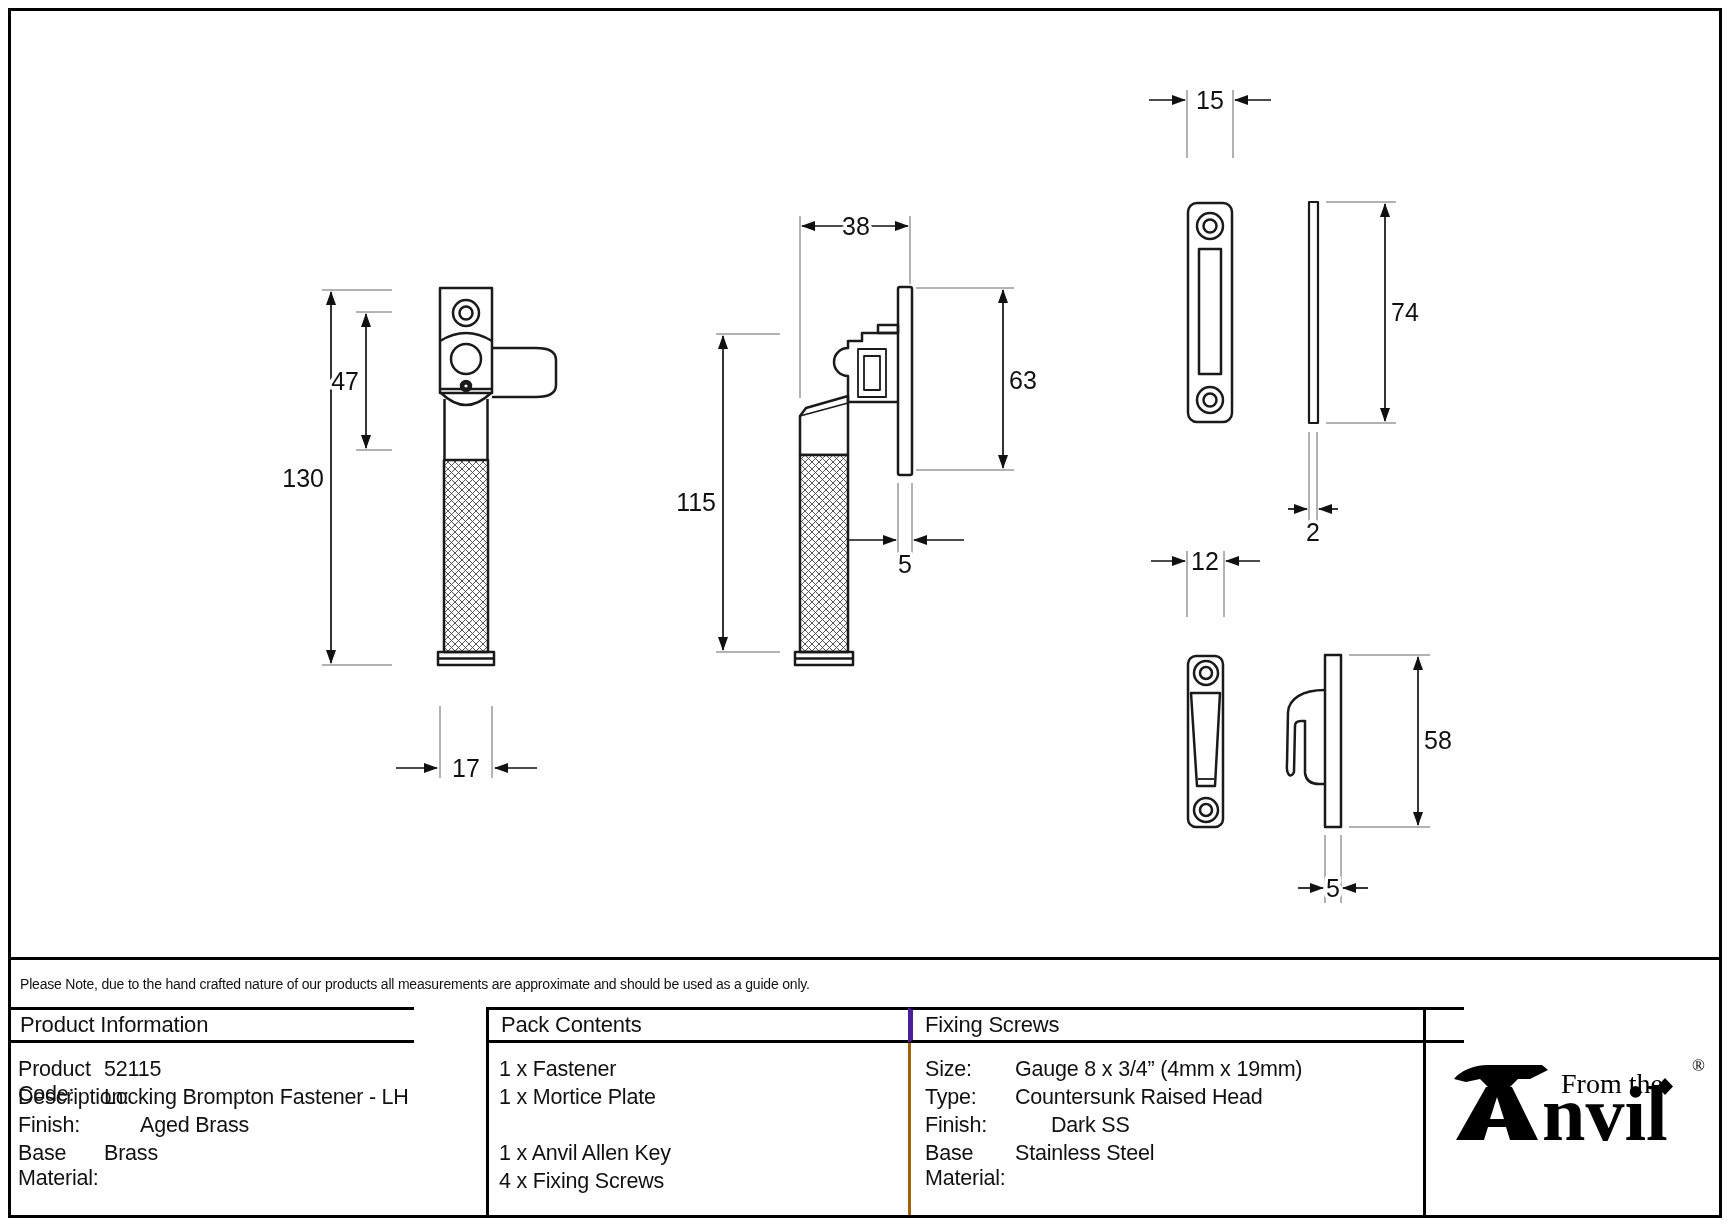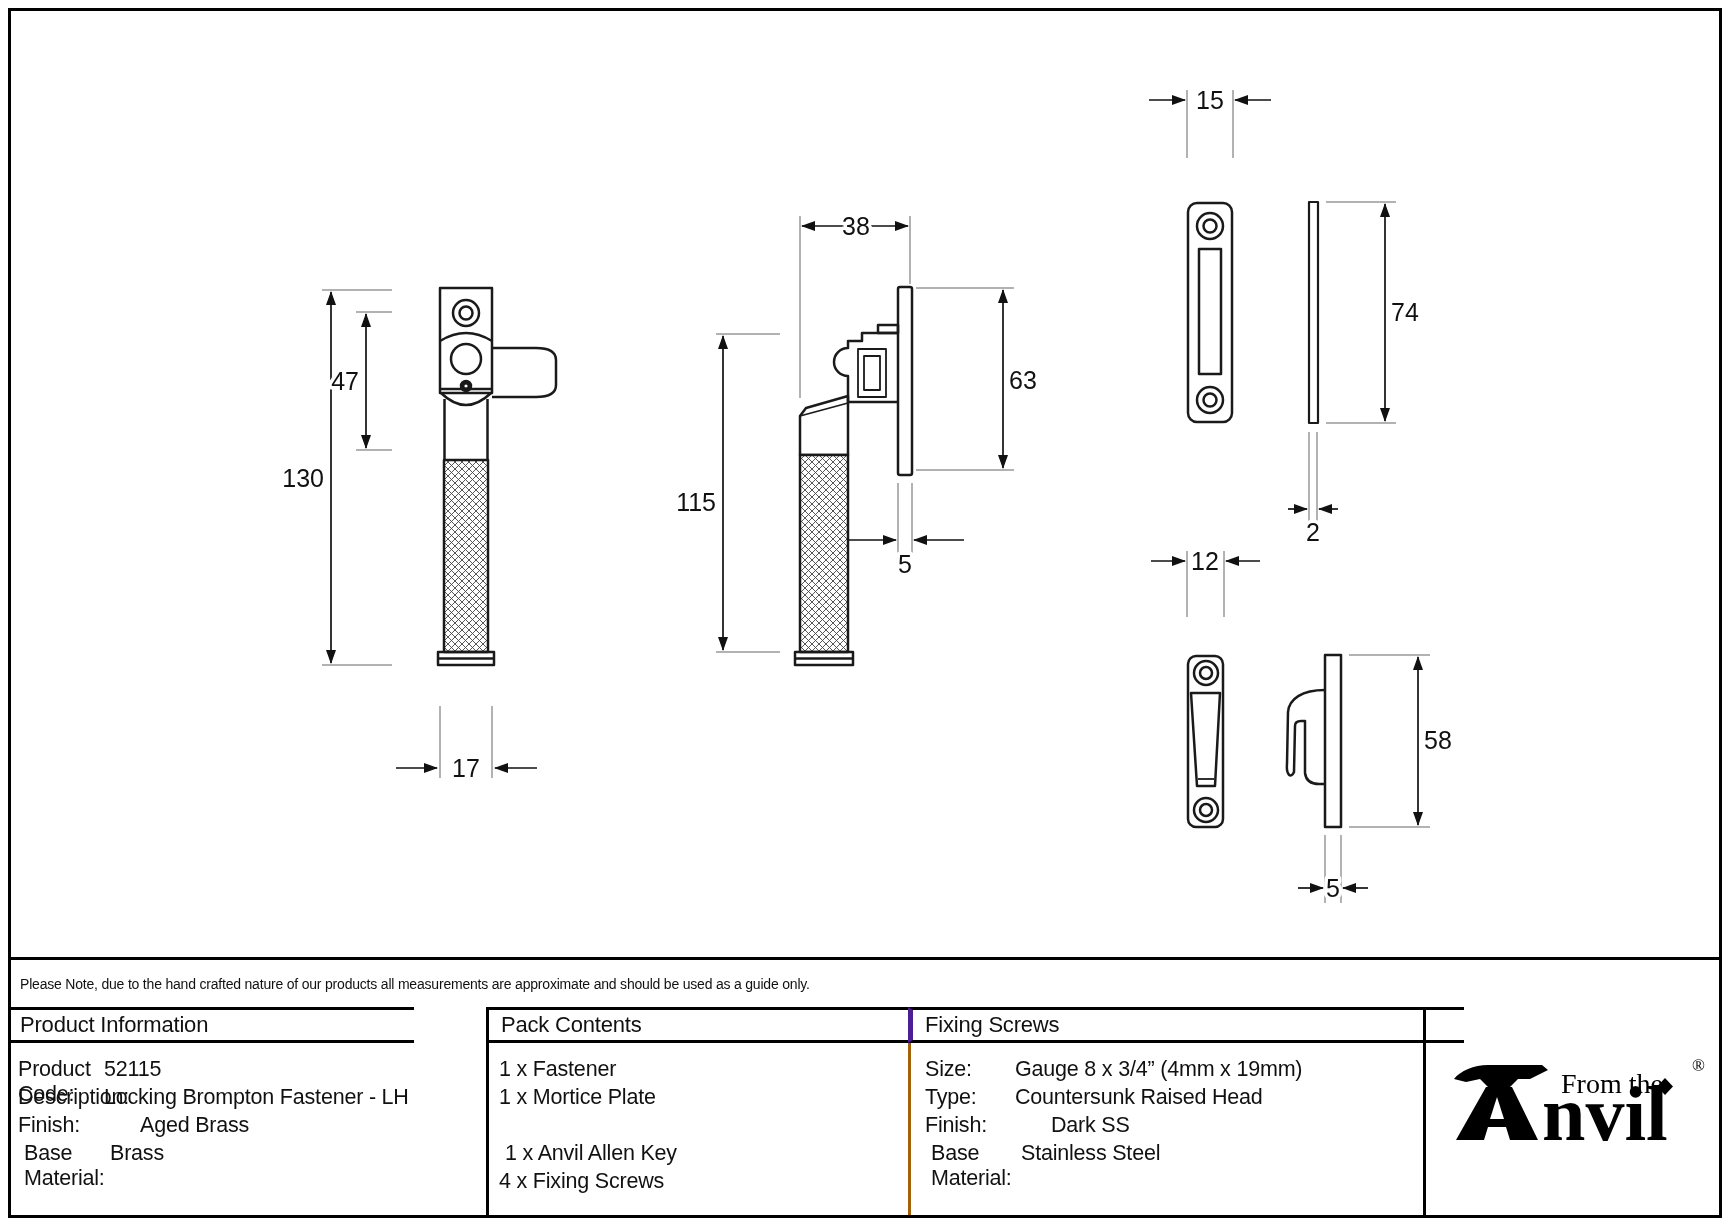--- a/index.html
+++ b/index.html
@@ -26,21 +26,21 @@
   .hdr-fs{left:908px;width:556px;border-left:5px solid #4c1d95;}
   .body-cell{position:absolute;top:1043px;height:175px;box-sizing:border-box;
         font-size:21.5px;letter-spacing:-0.2px;}
   .body-pi{left:8px;width:478px;}
   .body-pc{left:486px;width:422px;border-left:3px solid #000;}
   .body-fs{left:908px;width:515px;border-left:3px solid #a16207;padding-left:36px;}
   .tline{position:absolute;left:0;width:100%;display:flex;}
   .body-pi .lbl{display:inline-block;width:86px;margin-left:10px;flex:0 0 auto;}
   .body-fs .lbl{display:inline-block;width:90px;margin-left:14px;flex:0 0 auto;}
   .body-pc .tline{padding-left:10px;}
-  .r1{top:14px;} .r2{top:42px;} .r3{top:70px;gap:36px;} .r4{top:98px;margin-left:6px;} .r5{top:126px;}
+  .r1{top:14px;} .r2{top:42px;} .r3{top:70px;gap:36px;} .r4{top:98px;} .r5{top:126px;}
   .logo-cell{position:absolute;left:1423px;top:1007px;width:299px;height:211px;
         border-left:3px solid #000;box-sizing:border-box;}
   .logo-svg{position:absolute;left:0;top:0;}
   .logo-serif{font-family:"Liberation Serif",serif;fill:#000;}
 </style>
 </head>
 <body>
 
 <div class="page">
 

